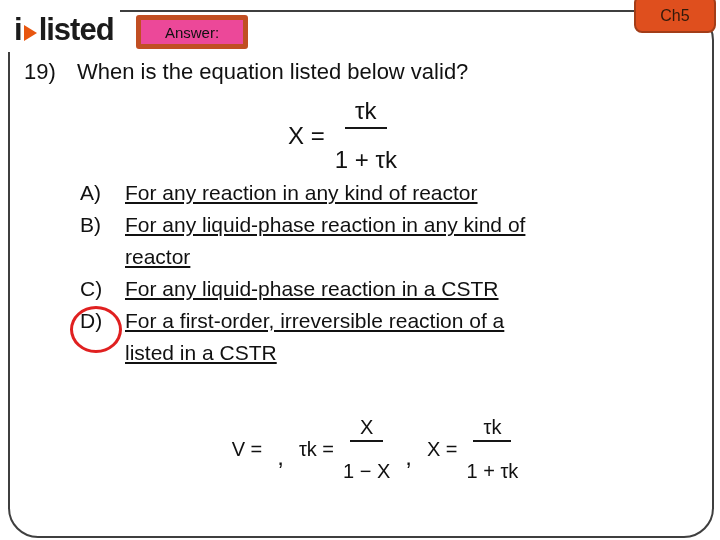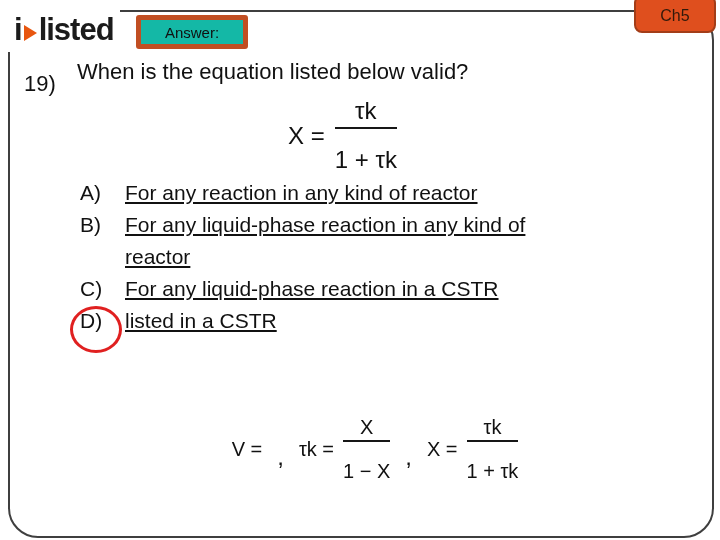--- a/index.html
+++ b/index.html
@@ -21,35 +21,35 @@
   }
   .logo .tri{
     width:0;height:0;display:inline-block;margin:6px 2px 0 2px;
     border-left:13px solid #e8560f;
     border-top:8px solid transparent;border-bottom:8px solid transparent;
   }
   
   .answer-box{
     position:absolute;left:136px;top:15px;width:112px;height:34px;
     box-sizing:border-box;border:5px solid #c14e22;border-radius:3px;
-    background:#14b8a6;display:flex;align-items:center;justify-content:center;
+    background:#ec4899;display:flex;align-items:center;justify-content:center;
     font-size:15px;color:#111111;
   }
   
   .ch-tab{
     position:absolute;left:634px;top:-5px;width:82px;height:38px;
     box-sizing:border-box;background:#df4f1e;border:2px solid #a33d18;
     border-radius:8px;display:flex;align-items:flex-end;justify-content:center;
     padding-bottom:6px;font-size:16px;color:#31190b;
   }
   
   .question{position:absolute;left:24px;top:59px;display:flex;font-size:22px;}
-  .qnum{width:53px;flex:none;margin-top:12px;}
+  .qnum{width:53px;flex:none;}
   
-  .frac{display:inline-flex;flex-direction:column;text-align:center;line-height:1.12;}
+  .frac{display:inline-flex;flex-direction:column;align-items:center;text-align:center;line-height:1.12;}
   .frac .num{padding:0 10px 2px 10px;border-bottom:2px solid #161616;}
   .frac .den{padding-top:18px;}
   .main-eq{position:absolute;left:288px;top:98px;display:flex;align-items:center;gap:10px;font-size:24px;}
   
   .choice{position:absolute;left:80px;display:flex;font-size:21px;line-height:32px;}
   .letter{width:45px;flex:none;}
   .ctext{width:478px;text-decoration:underline;}
   .choice-a{top:177px;}
   .choice-b{top:209px;}
   .choice-c{top:273px;}
@@ -128,20 +128,21 @@
     <span class="letter">C)</span>
     <div class="ctext">
       <div>For any liquid-phase reaction in a CSTR</div>
       <div></div>
     </div>
   </div>
 
   <div class="choice choice-d">
     <span class="letter">D)</span>
     <div class="ctext">
+      <div>For a first-order, irreversible reaction of a</div>
       <div>listed in a CSTR</div>
     </div>
   </div>
 
   <div class="d-circle"></div>
 
   <div class="bottom-row">
 
     <div class="beq">
       <span>V =</span>

